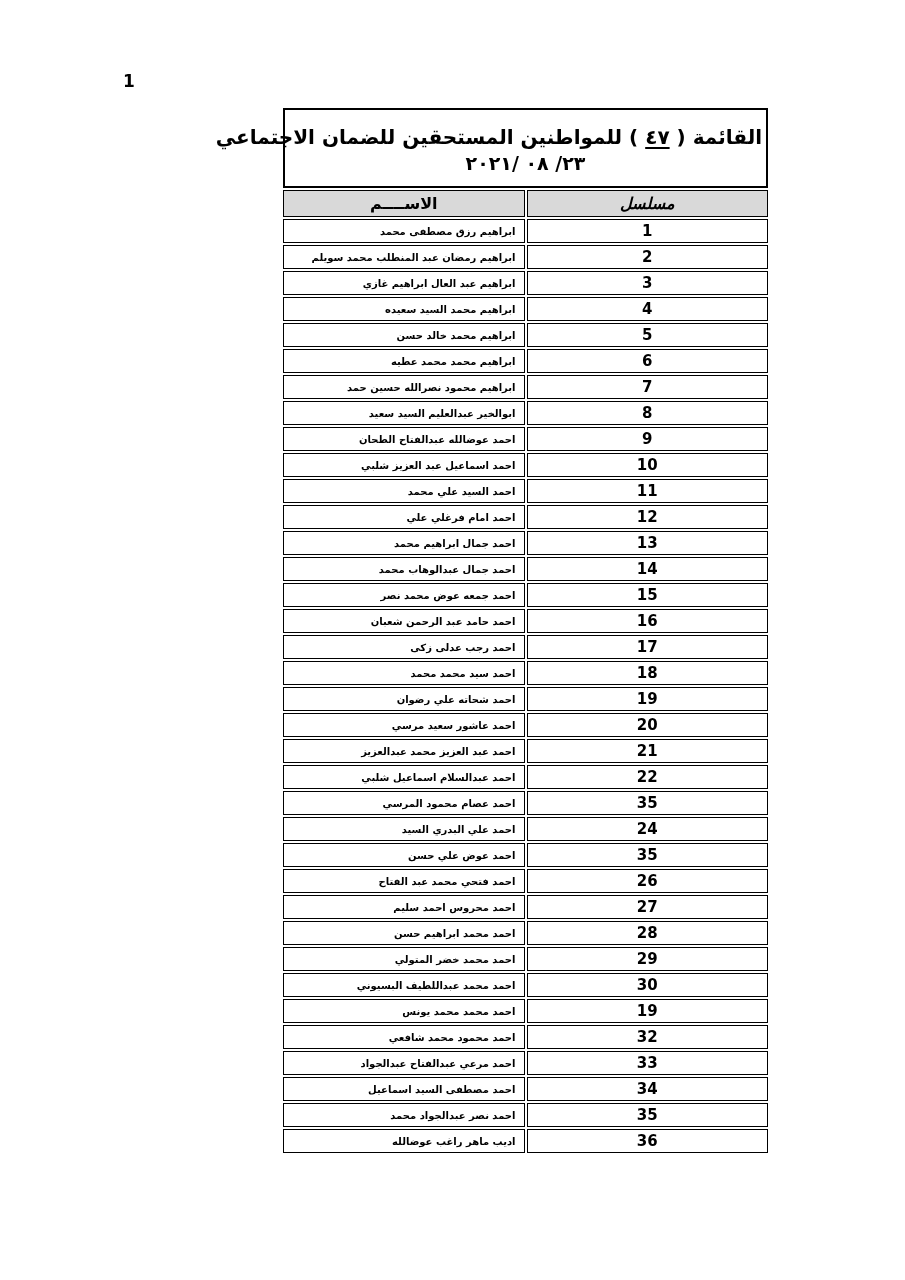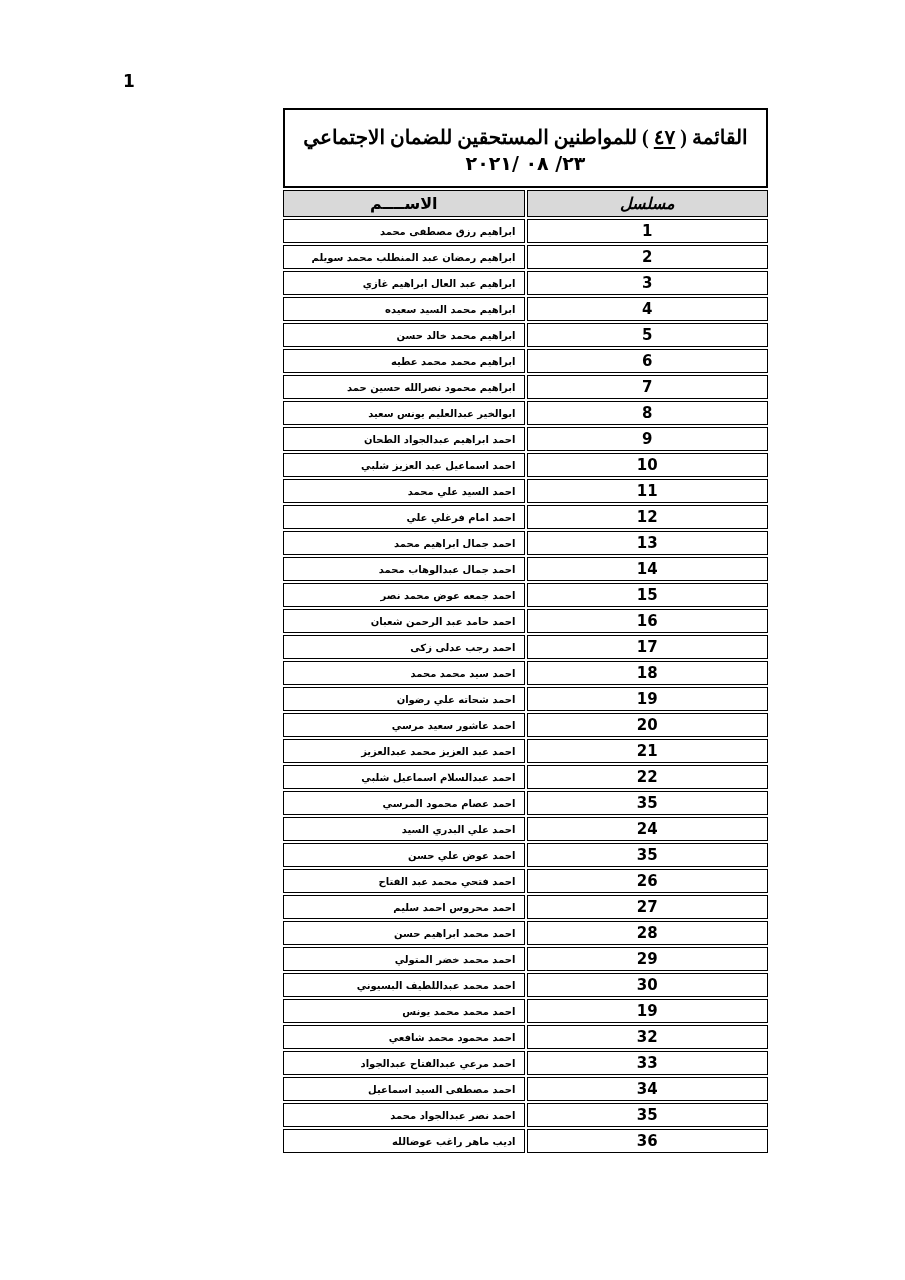--- a/index.html
+++ b/index.html
@@ -40,21 +40,20 @@
     text-align: center;
     vertical-align: middle;
     padding: 2px 4px;
   }
   .title-line {
     direction: rtl;
     font-size: 20px;
     font-weight: bold;
     line-height: 1.45;
     white-space: nowrap;
-    font-family: Liberation Serif, serif;
   }
   .list-num {
     text-decoration: underline;
     text-decoration-thickness: 2px;
     text-underline-offset: 3px;
   }
   .date-line {
     direction: rtl;
     font-size: 19px;
     font-weight: bold;
@@ -138,25 +137,25 @@
         <tr>
           <td class="serial">6</td>
           <td class="name">ابراهيم محمد محمد عطيه</td>
         </tr>
         <tr>
           <td class="serial">7</td>
           <td class="name">ابراهيم محمود نصرالله حسين حمد</td>
         </tr>
         <tr>
           <td class="serial">8</td>
-          <td class="name">ابوالخير عبدالعليم يونس سعيد</td>
+          <td class="name">ابوالخير عبدالعليم السيد سعيد</td>
         </tr>
         <tr>
           <td class="serial">9</td>
-          <td class="name">احمد ابراهيم عبدالجواد الطحان</td>
+          <td class="name">احمد عوضالله عبدالفتاح الطحان</td>
         </tr>
         <tr>
           <td class="serial">10</td>
           <td class="name">احمد اسماعيل عبد العزيز شلبي</td>
         </tr>
         <tr>
           <td class="serial">11</td>
           <td class="name">احمد السيد علي محمد</td>
         </tr>
         <tr>

